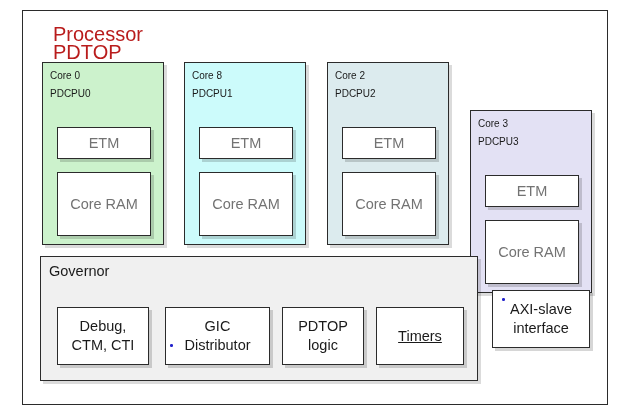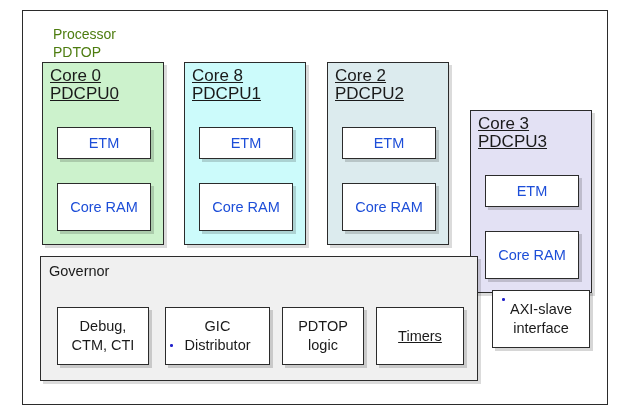--- a/index.html
+++ b/index.html
@@ -31,70 +31,69 @@
     width: 586px;
     height: 395px;
     border: 1.5px solid #2b2b2b;
     background: #ffffff;
     box-sizing: border-box;
   }
   .processor-title {
     position: absolute;
     left: 30px;
     top: 14px;
-    font-size: 14px;
+    font-size: 20px;
     line-height: 18px;
     white-space: pre;
-    color: #4d7c0f;
+    color: #b91c1c;
   }
 
   
   .core-block {
     position: absolute;
     top: 62px;
     width: 122px;
     height: 183px;
     border: 1.5px solid #2b2b2b;
     box-sizing: border-box;
     box-shadow: 3px 3px 0 rgba(0,0,0,0.14);
   }
   .core-label {
     position: absolute;
     left: 7px;
     top: 4px;
-    font-size: 17px;
+    font-size: 10px;
     line-height: 18px;
     white-space: pre;
-    text-decoration: underline;
   }
 
   
   .inner-box {
     position: absolute;
     background: #ffffff;
     border: 1.5px solid #2b2b2b;
     box-sizing: border-box;
     box-shadow: 3px 3px 0 rgba(0,0,0,0.16);
     display: flex;
     align-items: center;
     justify-content: center;
     font-size: 14.5px;
-    color: #1d4ed8;
+    color: #737373;
   }
   .etm-box {
     left: 14px;
     top: 64px;
     width: 94px;
     height: 32px;
   }
   .ram-box {
     left: 14px;
-    top: 120px;
+    top: 109px;
     width: 94px;
-    height: 48px;
+    height: 64px;
   }
 
   
   .governor-block {
     position: absolute;
     left: 40px;
     top: 256px;
     width: 438px;
     height: 125px;
     background: #f0f0f0;

